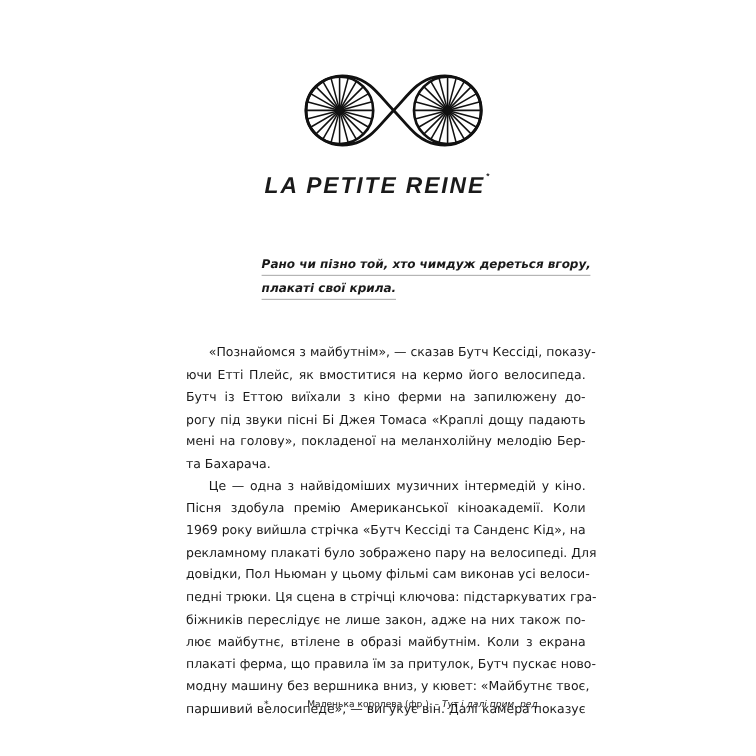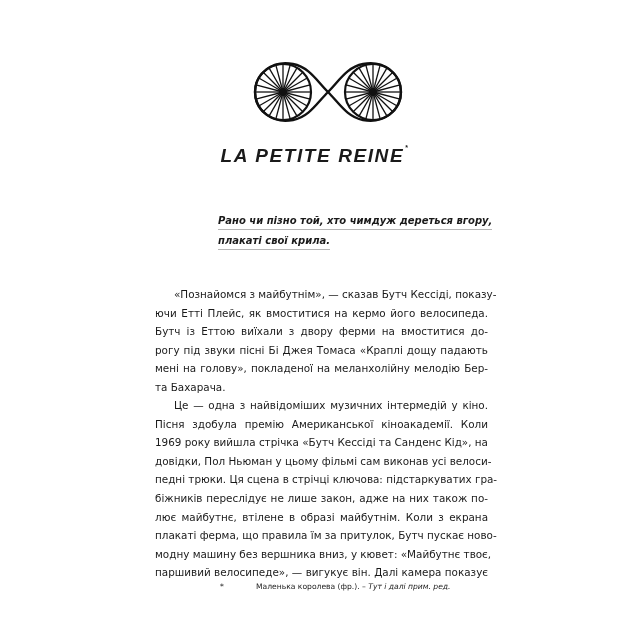--- a/index.html
+++ b/index.html
@@ -188,29 +188,30 @@
 
 <div class="epigraph">
   <span class="ep-row"><span class="ep-line ep-quote">Рано чи пізно той, хто чимдуж дереться вгору,</span></span>
   <span class="ep-row"><span class="ep-line ep-quote">плакаті свої крила.</span></span>
 </div>
 
 <div class="body-text">
   <div>
     <span class="line indent">«Познайомся з майбутнім», — сказав Бутч Кессіді, показу-</span>
     <span class="line">ючи Етті Плейс, як вмоститися на кермо його велосипеда.</span>
-    <span class="line">Бутч із Еттою виїхали з двору ферми на вмоститися до-</span>
+    <span class="line">Бутч із Еттою виїхали з кіно ферми на запилюжену до-</span>
     <span class="line">рогу під звуки пісні Бі Джея Томаса «Краплі дощу падають</span>
     <span class="line">мені на голову», покладеної на меланхолійну мелодію Бер-</span>
     <span class="line last">та Бахарача.</span>
   </div>
   <div>
     <span class="line indent">Це — одна з найвідоміших музичних інтермедій у кіно.</span>
     <span class="line">Пісня здобула премію Американської кіноакадемії. Коли</span>
     <span class="line">1969 року вийшла стрічка «Бутч Кессіді та Санденс Кід», на</span>
+    <span class="line">рекламному плакаті було зображено пару на велосипеді. Для</span>
     <span class="line">довідки, Пол Ньюман у цьому фільмі сам виконав усі велоси-</span>
     <span class="line">педні трюки. Ця сцена в стрічці ключова: підстаркуватих гра-</span>
     <span class="line">біжників переслідує не лише закон, адже на них також по-</span>
     <span class="line">лює майбутнє, втілене в образі майбутнім. Коли з екрана</span>
     <span class="line">плакаті ферма, що правила їм за притулок, Бутч пускає ново-</span>
     <span class="line">модну машину без вершника вниз, у кювет: «Майбутнє твоє,</span>
     <span class="line">паршивий велосипеде», — вигукує він. Далі камера показує</span>
   </div>
 </div>
 

